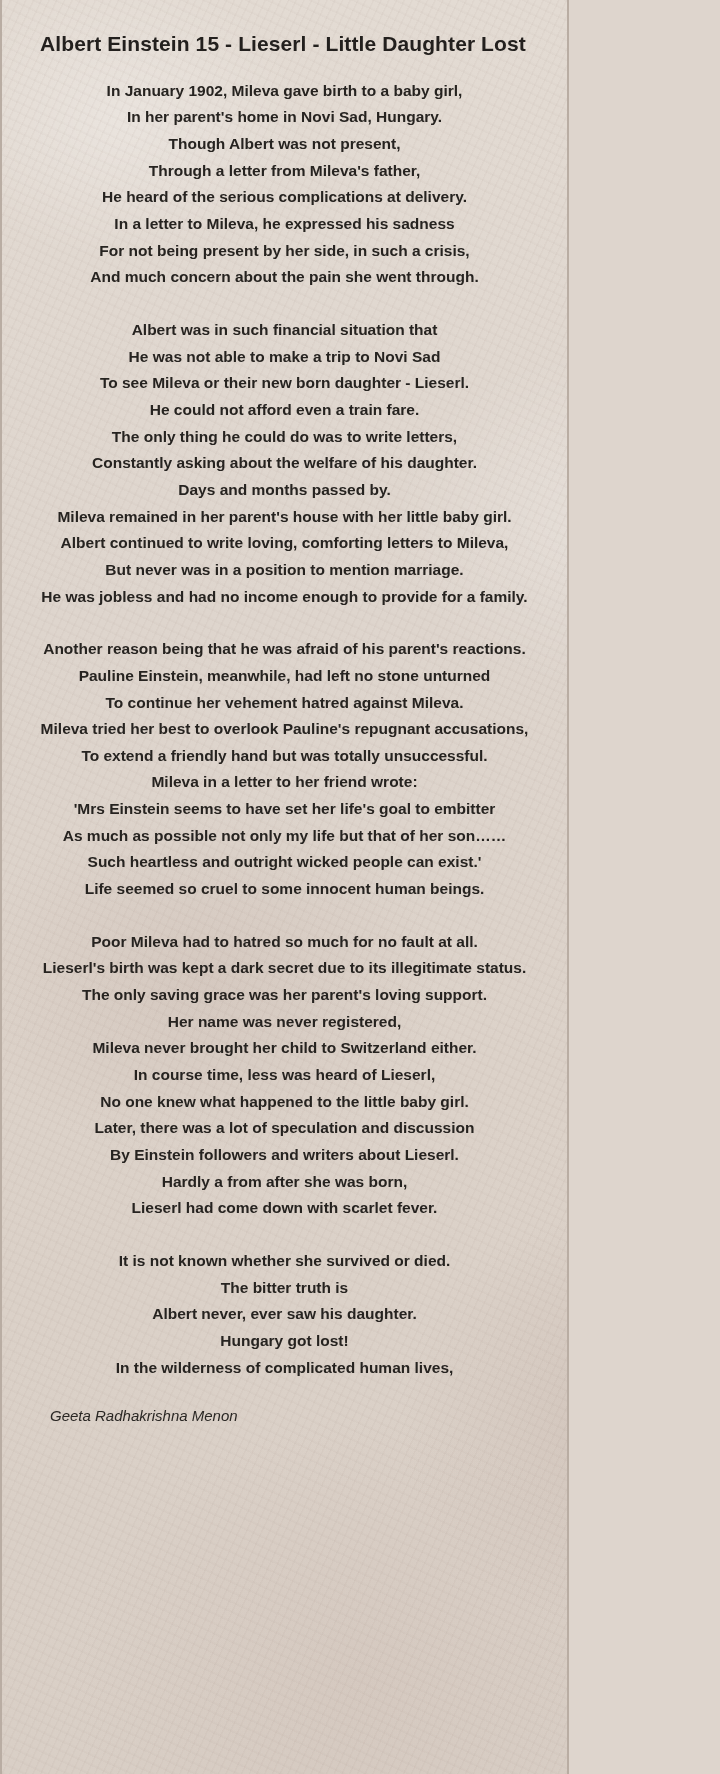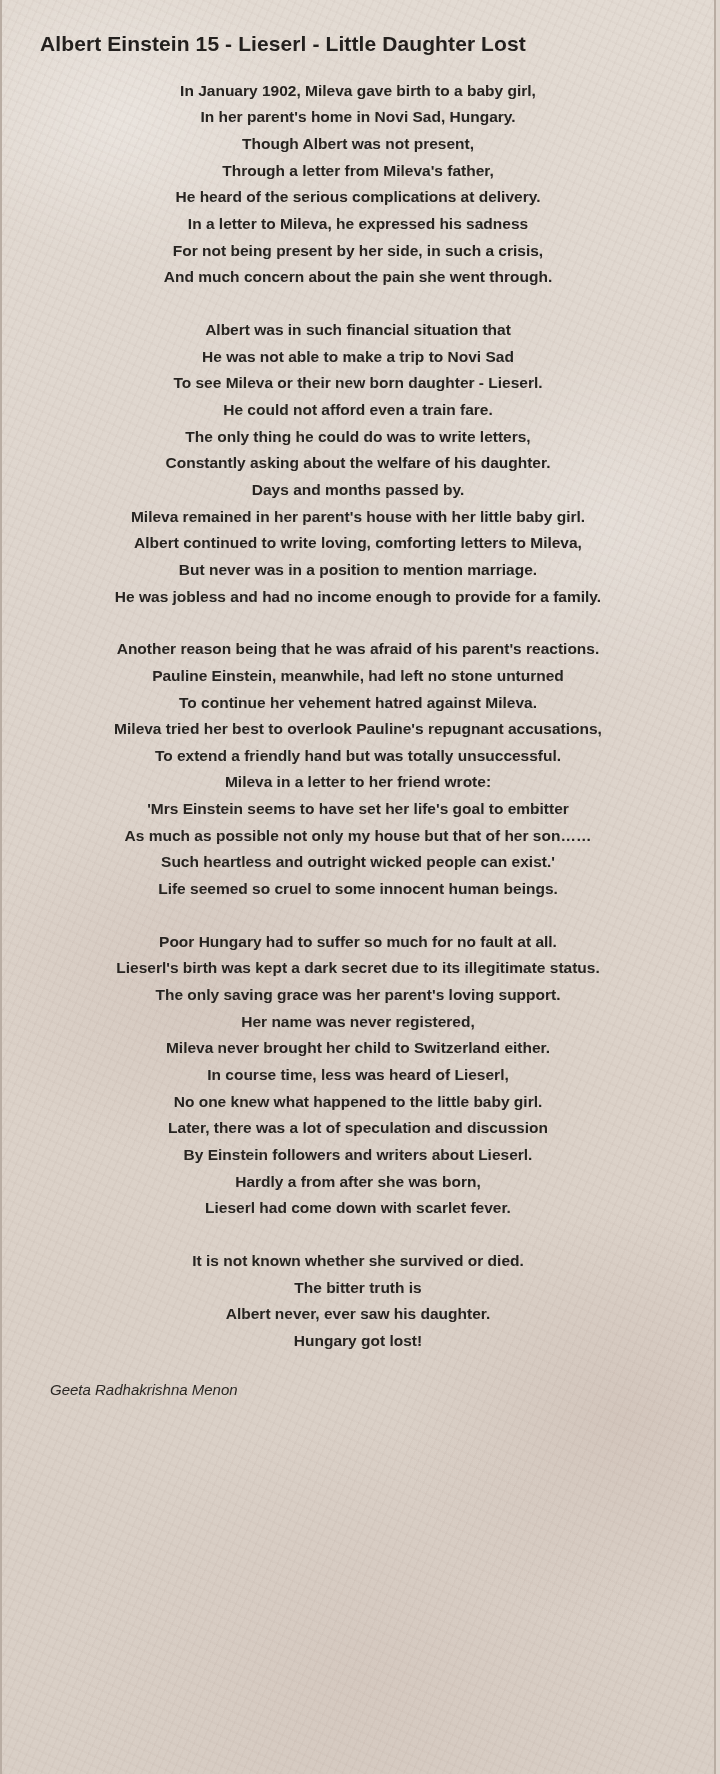--- a/index.html
+++ b/index.html
@@ -8,21 +8,21 @@
   }
   body {
     width: 720px;
     height: 1774px;
     background: #ded5cd;
     font-family: "Liberation Sans", sans-serif;
     overflow: hidden;
   }
   .page {
     position: relative;
-    width: 716px;
+    width: 569px;
     height: 1774px;
     box-sizing: border-box;
     background:
       radial-gradient(ellipse 260px 200px at 120px 120px, rgba(255,255,255,0.28), rgba(255,255,255,0) 70%),
       radial-gradient(ellipse 300px 240px at 600px 520px, rgba(255,255,255,0.22), rgba(255,255,255,0) 70%),
       radial-gradient(ellipse 340px 260px at 200px 980px, rgba(160,130,120,0.13), rgba(255,255,255,0) 70%),
       radial-gradient(ellipse 320px 300px at 620px 1420px, rgba(160,130,120,0.14), rgba(255,255,255,0) 70%),
       radial-gradient(ellipse 420px 380px at 360px 1680px, rgba(170,140,130,0.10), rgba(255,255,255,0) 70%),
       linear-gradient(180deg, #e3dbd3 0%, #ded5cd 35%, #dcd2c9 60%, #d9cfc6 100%);
     border-left: 2px solid #b9ada3;
@@ -104,42 +104,43 @@
     </div>
 
     <div class="stanza">
       <div class="line">Another reason being that he was afraid of his parent's reactions.</div>
       <div class="line">Pauline Einstein, meanwhile, had left no stone unturned</div>
       <div class="line">To continue her vehement hatred against Mileva.</div>
       <div class="line">Mileva tried her best to overlook Pauline's repugnant accusations,</div>
       <div class="line">To extend a friendly hand but was totally unsuccessful.</div>
       <div class="line">Mileva in a letter to her friend wrote:</div>
       <div class="line">'Mrs Einstein seems to have set her life's goal to embitter</div>
-      <div class="line">As much as possible not only my house but that of her son……</div>
+      <div class="line">As much as possible not only my life but that of her son……</div>
       <div class="line">Such heartless and outright wicked people can exist.'</div>
       <div class="line">Life seemed so cruel to some innocent human beings.</div>
     </div>
 
     <div class="stanza">
-      <div class="line">Poor Hungary had to suffer so much for no fault at all.</div>
+      <div class="line">Poor Mileva had to hatred so much for no fault at all.</div>
       <div class="line">Lieserl's birth was kept a dark secret due to its illegitimate status.</div>
       <div class="line">The only saving grace was her parent's loving support.</div>
       <div class="line">Her name was never registered,</div>
       <div class="line">Mileva never brought her child to Switzerland either.</div>
       <div class="line">In course time, less was heard of Lieserl,</div>
       <div class="line">No one knew what happened to the little baby girl.</div>
       <div class="line">Later, there was a lot of speculation and discussion</div>
       <div class="line">By Einstein followers and writers about Lieserl.</div>
       <div class="line">Hardly a from after she was born,</div>
       <div class="line">Lieserl had come down with scarlet fever.</div>
     </div>
 
     <div class="stanza">
       <div class="line">It is not known whether she survived or died.</div>
       <div class="line">The bitter truth is</div>
       <div class="line">Albert never, ever saw his daughter.</div>
       <div class="line">Hungary got lost!</div>
+      <div class="line">In the wilderness of complicated human lives,</div>
     </div>
 
     <div class="author">Geeta Radhakrishna Menon</div>
 
   </div>
 </div>
 
 </body></html>

